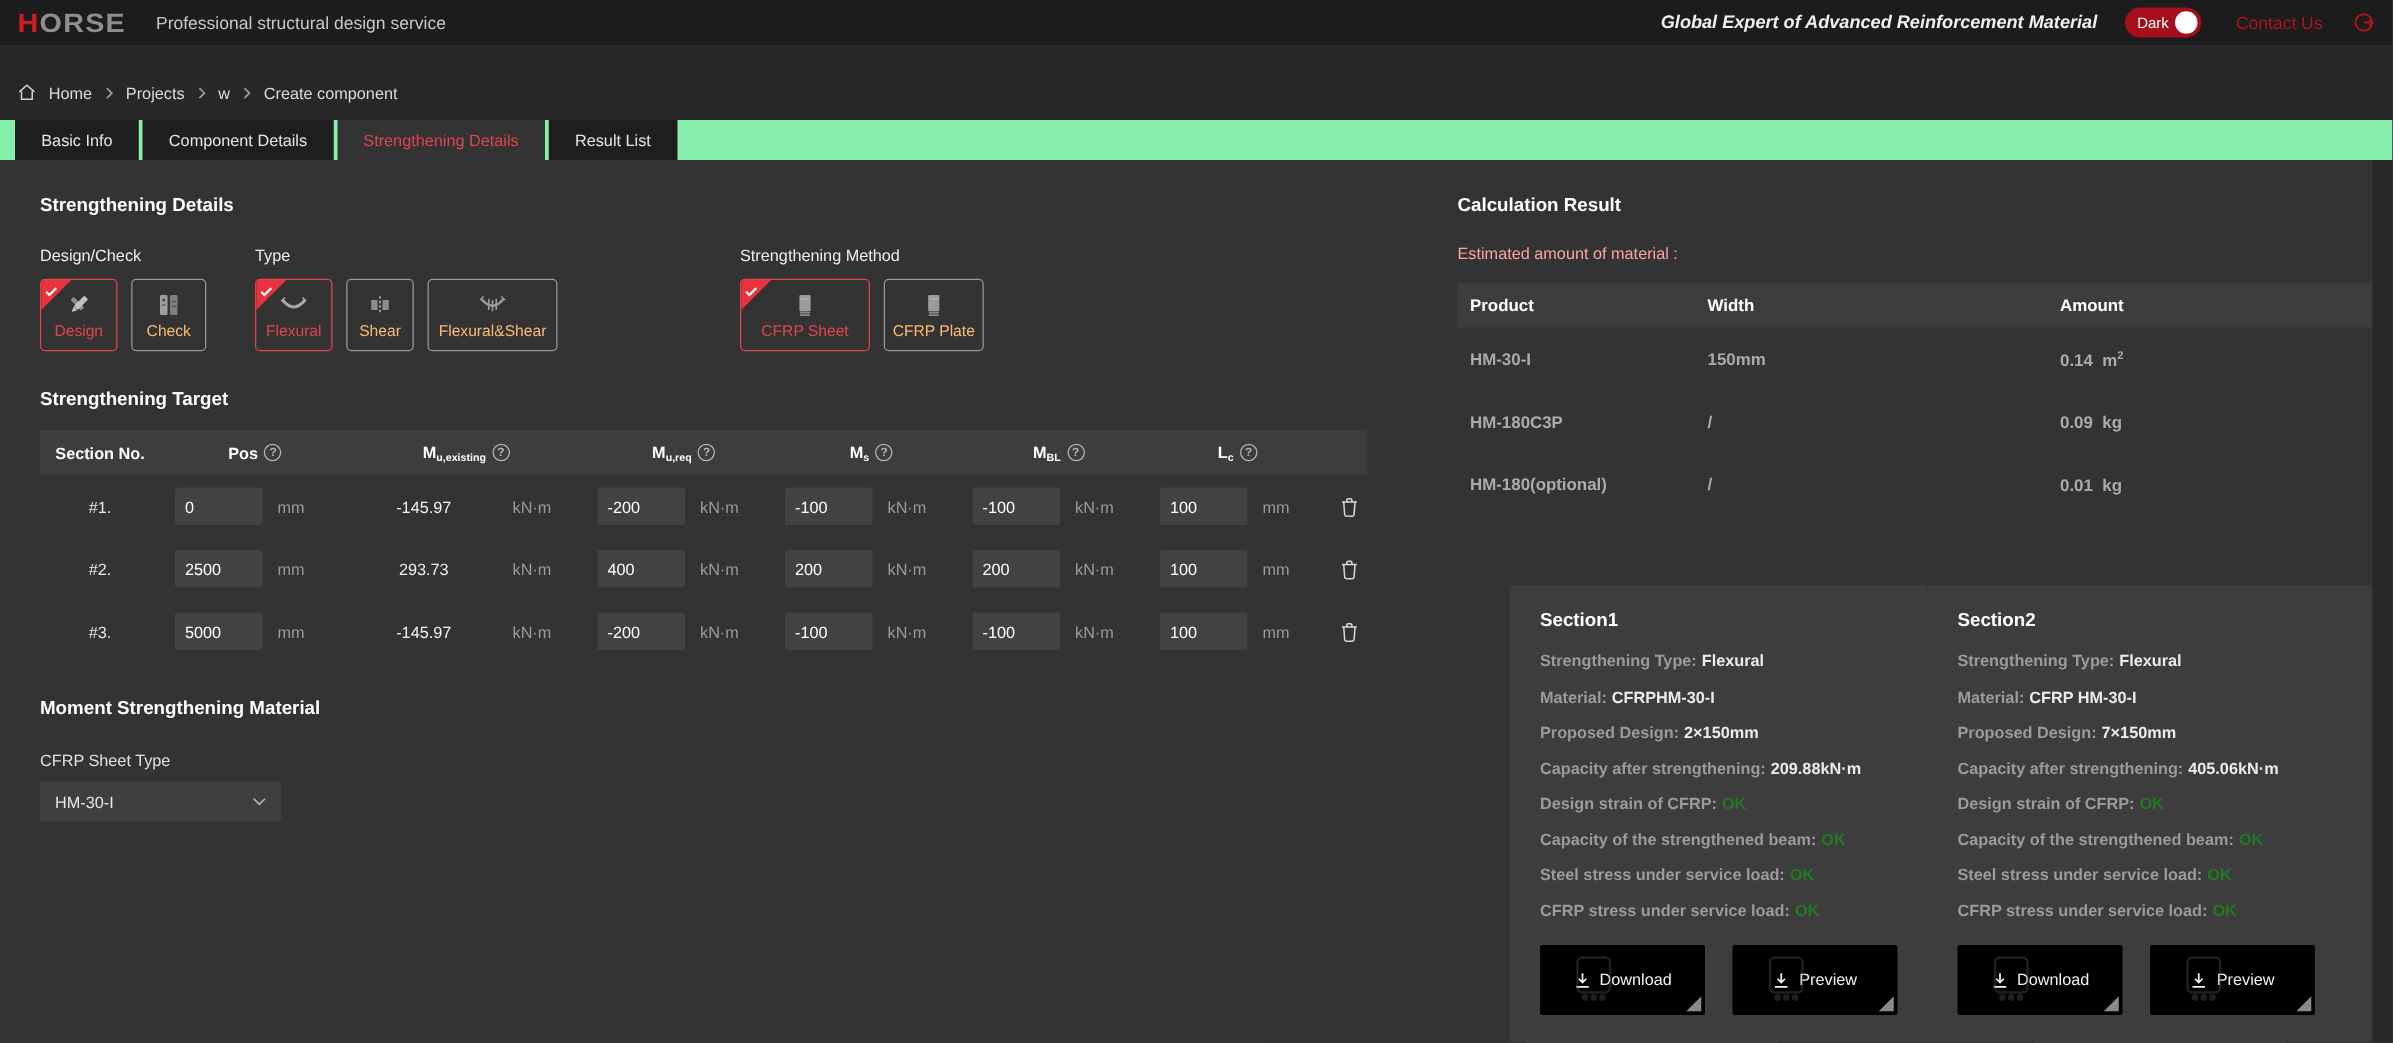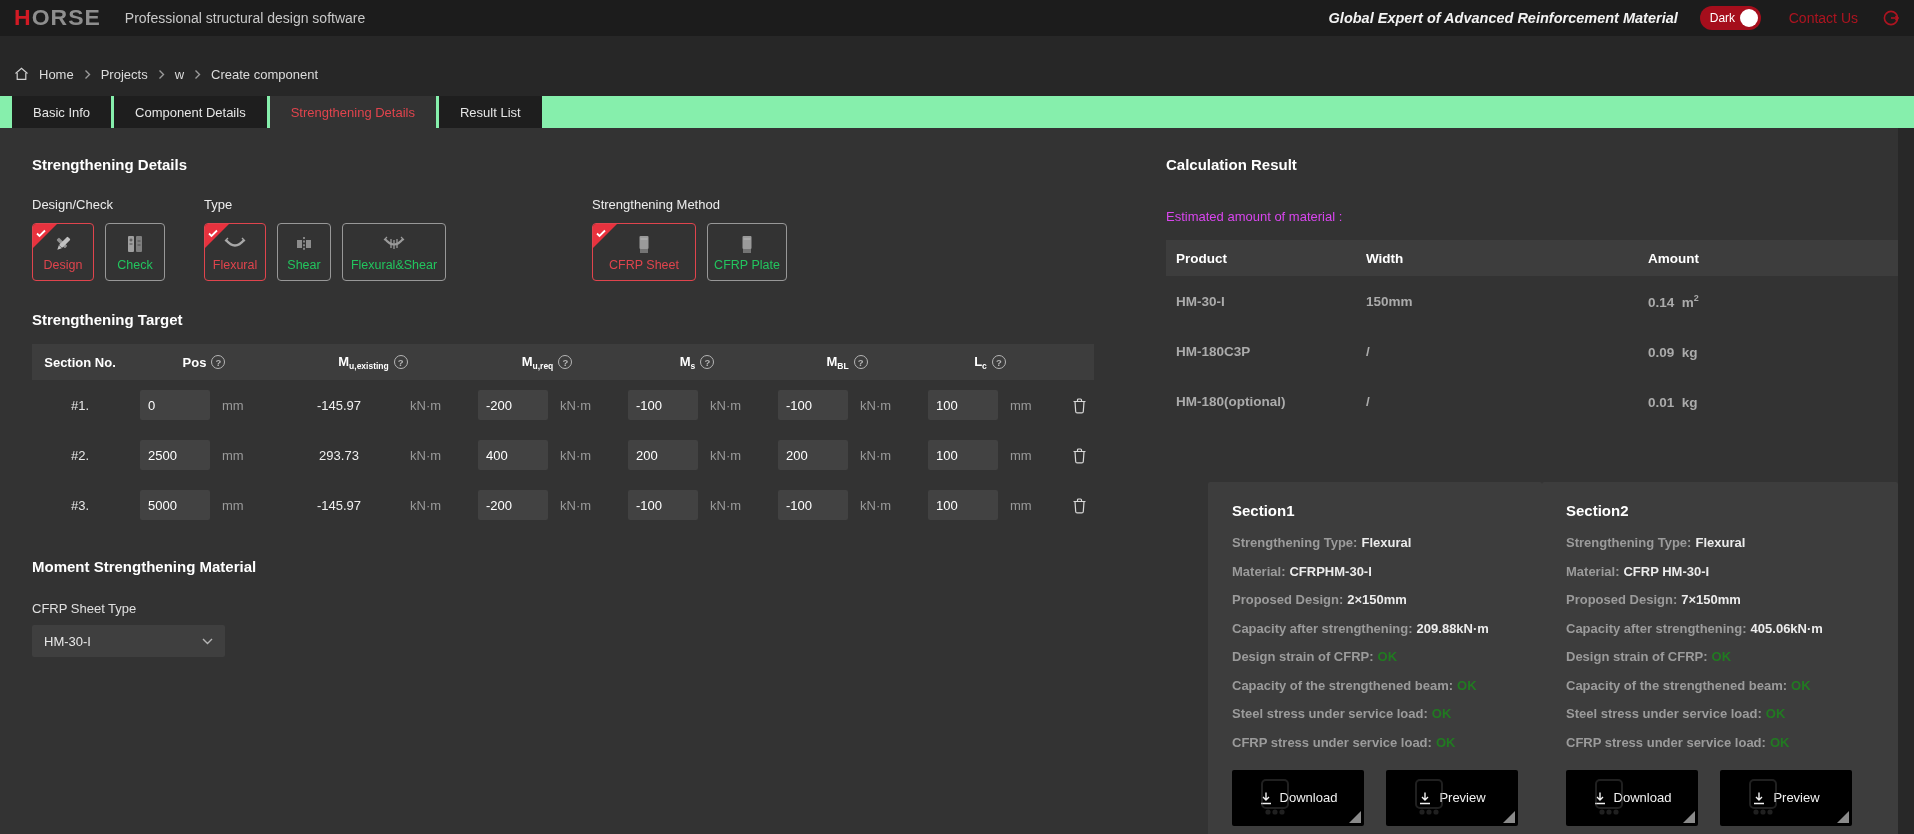--- a/index.html
+++ b/index.html
@@ -33,21 +33,21 @@
   .main { display:flex; align-items:flex-start; }
   .left { margin-left:32px; width:1062px; }
   .right { margin-left:72px; width:732px; }
   h2.sect { font-size:15px; font-weight:bold; color:#fff; margin-top:28px; }
 
   
   .groups { display:flex; margin-top:24px; }
   .g2 { margin-left:39px; } .g3 { margin-left:146px; }
   .group-label { font-size:13px; color:#ededed; margin-bottom:11px; }
   .opt-row { display:flex; gap:11px; }
-  .opt { height:58px; border:1px solid #989898; border-radius:4px; background:transparent; display:flex; flex-direction:column; align-items:center; justify-content:center; gap:3px; font-size:12.5px; color:#22c55e; position:relative; cursor:pointer; overflow:hidden; }
+  .opt { height:58px; border:1px solid #989898; border-radius:4px; background:transparent; display:flex; flex-direction:column; align-items:center; justify-content:center; gap:3px; font-size:12.5px; color:#fdba74; position:relative; cursor:pointer; overflow:hidden; }
   .opt.sel { border-color:#e0444d; color:#e0444d; }
   .corner { position:absolute; top:0; left:0; width:0; height:0; border-top:24px solid #e8323e; border-right:24px solid transparent; }
   .ck { position:absolute; top:3px; left:3px; }
   .oicon { height:22px; display:flex; align-items:center; }
 
   
   .tg { display:grid; grid-template-columns:96px 70px 46px 118px 56px 70px 56px 70px 56px 70px 56px 70px 42px 30px; column-gap:12px; align-items:center; width:1062px; }
   .thead { height:36px; background:#3d3d3d; margin-top:16px; font-size:13px; font-weight:bold; }
   .hcell { display:flex; align-items:center; justify-content:center; gap:5px; }
   .hc2{grid-column:2/4} .hc3{grid-column:4/6} .hc4{grid-column:6/8} .hc5{grid-column:8/10} .hc6{grid-column:10/12} .hc7{grid-column:12/14}
@@ -62,21 +62,21 @@
   .new-row { margin-top:8px; height:44px; border-top:1px solid #454545; border-bottom:1px solid #454545; display:flex; align-items:center; justify-content:center; gap:8px; font-size:13.5px; color:#f2f2f2; cursor:pointer; }
 
   
   .mat-title { margin-top:26px; }
   .mat-cols { display:flex; gap:62px; margin-top:26px; }
   .mat-col { width:193px; }
   .mat-label { font-size:13px; color:#e0e0e0; margin-bottom:9px; }
   .select { width:193px; height:32px; background:#3f3f3f; border-radius:2px; display:flex; align-items:center; justify-content:space-between; padding:0 12px; font-size:13px; color:#e8e8e8; cursor:pointer; }
 
   
-  .est-label { margin-top:36px; font-size:13px; color:#d946ef; }
+  .est-label { margin-top:22px; font-size:13px; color:#fca5a5; }
   .egrid { display:grid; grid-template-columns:190px 282px 1fr; align-items:center; padding-left:10px; }
   .ehead { height:36px; background:#3d3d3d; font-size:13.5px; font-weight:bold; margin-top:16px; }
   .erow { height:50px; color:#ababab; font-size:13.5px; font-weight:bold; }
   .erow sup { font-size:9px; }
 
   .cards { display:flex; margin-top:56px; margin-left:42px; }
   .card { background:#3d3d3d; border-radius:2px; padding:20px 24px 22px 24px; }
   .card.c1 { width:334px; } .card.c2 { width:384px; }
   .card h3 { font-size:15px; font-weight:bold; margin-bottom:16px; color:#fff; }
   .cline { font-size:13px; font-weight:bold; color:#9b9b9b; margin-bottom:13.5px; }
@@ -87,21 +87,21 @@
   .dl-btn .wm { position:absolute; left:28px; top:8px; opacity:.35; pointer-events:none; }
   .dl-btn .fold { position:absolute; right:3px; bottom:3px; width:0; height:0; border-style:solid; border-width:0 0 12px 12px; border-color:transparent transparent #8a8a8a transparent; }
 
   .gutter { position:absolute; right:0; top:128px; bottom:0; width:16px; background:#282828; }
 </style>
 </head>
 <body>
 
 <div class="topbar">
   <div class="logo"><span class="lr">H</span><span class="lg">ORSE</span></div>
-  <div class="app-subtitle">Professional structural design software</div>
+  <div class="app-subtitle">Professional structural design service</div>
   <div class="tagline">Global Expert of Advanced Reinforcement Material</div>
   <div class="dark-toggle">
     <span class="dlabel">Dark</span>
     <span class="knob"></span>
   </div>
   <span class="contact">Contact Us</span>
   <span class="power">
     <svg width="18" height="18" viewBox="0 0 18 18" fill="none" stroke="#ad1420" stroke-width="1.6">
       <circle cx="9" cy="9" r="6.6"></circle>
       <path d="M9 9h7" stroke="#ad1420"></path>

